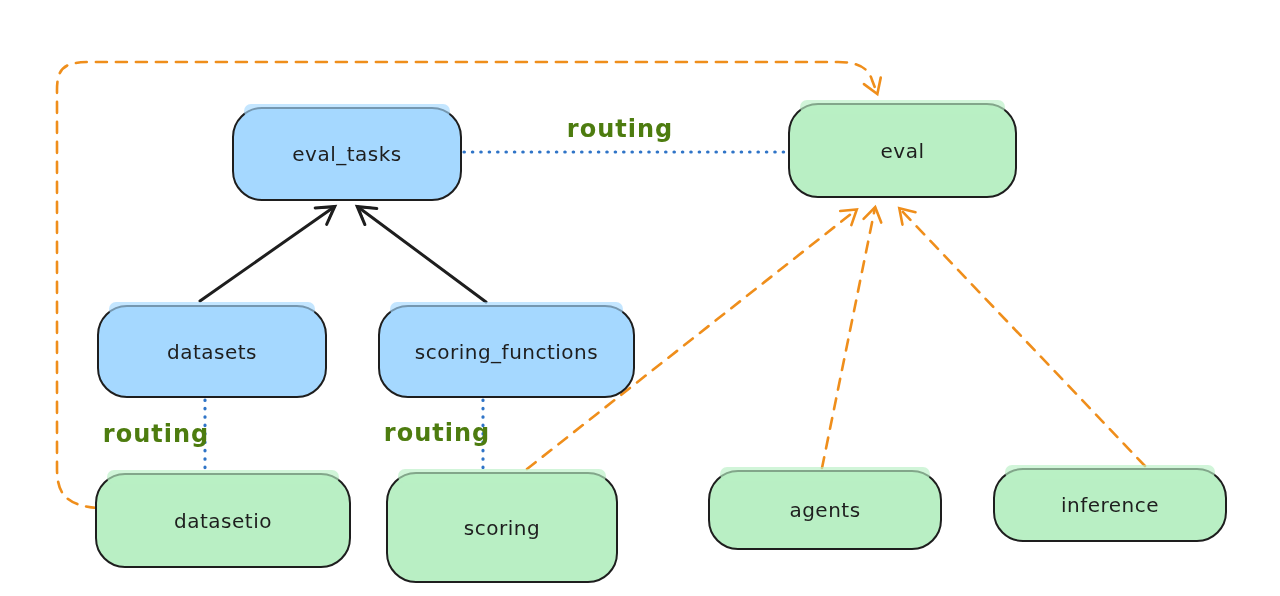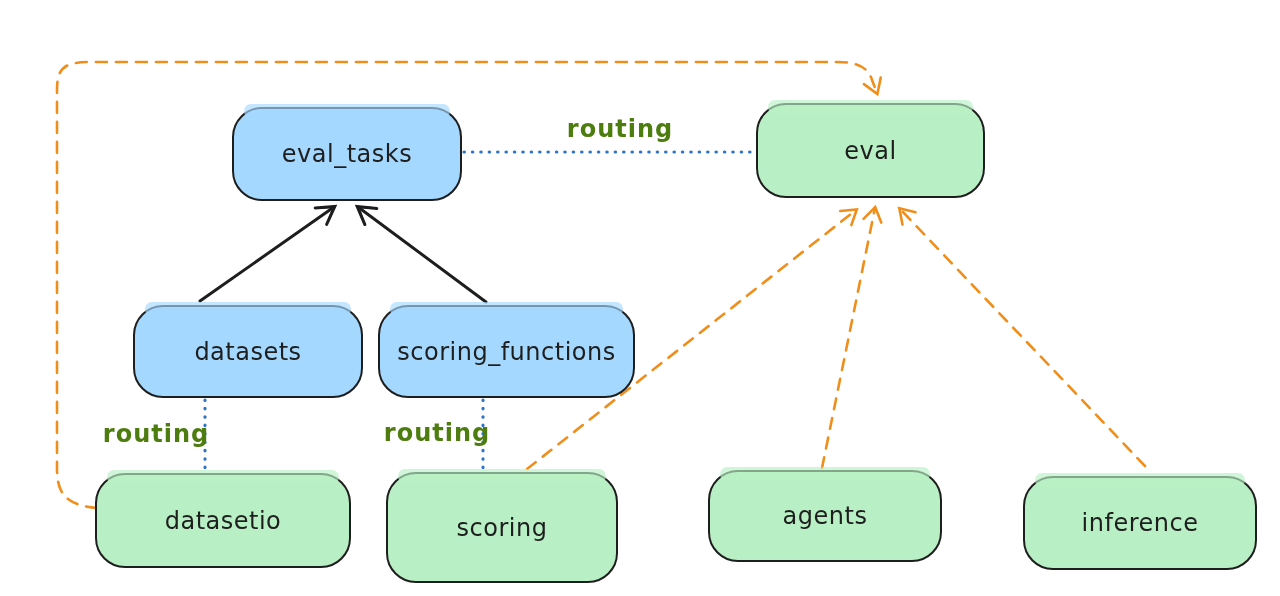--- a/index.html
+++ b/index.html
@@ -10,21 +10,21 @@
     overflow:hidden;
     font-family:"DejaVu Sans","Liberation Sans",sans-serif;
   }
   #edge-layer{position:absolute;left:0;top:0;width:1280px;height:596px;}
   .node{
     position:absolute;
     display:flex;align-items:center;justify-content:center;
     border:2.8px solid #1e1e1e;
     border-radius:30px;
     box-sizing:border-box;
-    font-size:24px;
+    font-size:20px;
     color:#1e1e1e;
     letter-spacing:0.5px;
     z-index:2;
   }
   .node::before{ 
     content:"";
     position:absolute;
     left:10px;right:10px;top:-5px;height:14px;
     border-radius:10px;
     background:var(--fill);
@@ -67,39 +67,39 @@
         <path d="M 97 508 C 64 505 57 492 57 468 L 57 90 C 57 66 66 62 92 62 L 838 62 C 861 62 869 70 872 80 L 877 93" fill="none" stroke="#ef8e1b" stroke-width="2.6" stroke-linecap="round" stroke-dasharray="11 9" marker-end="url(#arrow-orange)"></path>
         <path d="M 527 469 L 856 210" fill="none" stroke="#ef8e1b" stroke-width="2.6" stroke-linecap="round" stroke-dasharray="11 9" marker-end="url(#arrow-orange)"></path>
         <path d="M 822 468 L 875 208" fill="none" stroke="#ef8e1b" stroke-width="2.6" stroke-linecap="round" stroke-dasharray="11 9" marker-end="url(#arrow-orange)"></path>
         <path d="M 1145 466 L 900 209" fill="none" stroke="#ef8e1b" stroke-width="2.6" stroke-linecap="round" stroke-dasharray="11 9" marker-end="url(#arrow-orange)"></path>
       </g>
   </svg>
   <div id="node-layer">
       <div class="node registry" style="left: 232px; top: 107px; width: 230px; height: 94px;">
         <span>eval_tasks</span>
       </div>
-      <div class="node api" style="left: 756px; top: 103px; width: 229px; height: 95px;">
+      <div class="node api" style="left: 788px; top: 103px; width: 229px; height: 95px;">
         <span>eval</span>
       </div>
-      <div class="node registry" style="left: 97px; top: 305px; width: 230px; height: 93px; margin-left: 36px;">
+      <div class="node registry" style="left: 97px; top: 305px; width: 230px; height: 93px;">
         <span>datasets</span>
       </div>
       <div class="node registry" style="left: 378px; top: 305px; width: 257px; height: 93px;">
         <span>scoring_functions</span>
       </div>
       <div class="node api" style="left: 95px; top: 473px; width: 256px; height: 95px;">
         <span>datasetio</span>
       </div>
       <div class="node api" style="left: 386px; top: 472px; width: 232px; height: 111px;">
         <span>scoring</span>
       </div>
-      <div class="node api" style="left: 708px; top: 470px; width: 234px; height: 92px;">
+      <div class="node api" style="left: 708px; top: 470px; width: 234px; height: 80px;">
         <span>agents</span>
       </div>
-      <div class="node api" style="left: 1023px; top: 468px; width: 234px; height: 94px; margin-top: 8px;">
+      <div class="node api" style="left: 993px; top: 468px; width: 234px; height: 74px;">
         <span>inference</span>
       </div>
     </div>
   <div id="label-layer">
       <span class="edge-label" style="left: 620px; top: 129px;">routing</span>
       <span class="edge-label" style="left: 156px; top: 434px;">routing</span>
       <span class="edge-label" style="left: 437px; top: 433px;">routing</span>
     </div>
 </div>
 

